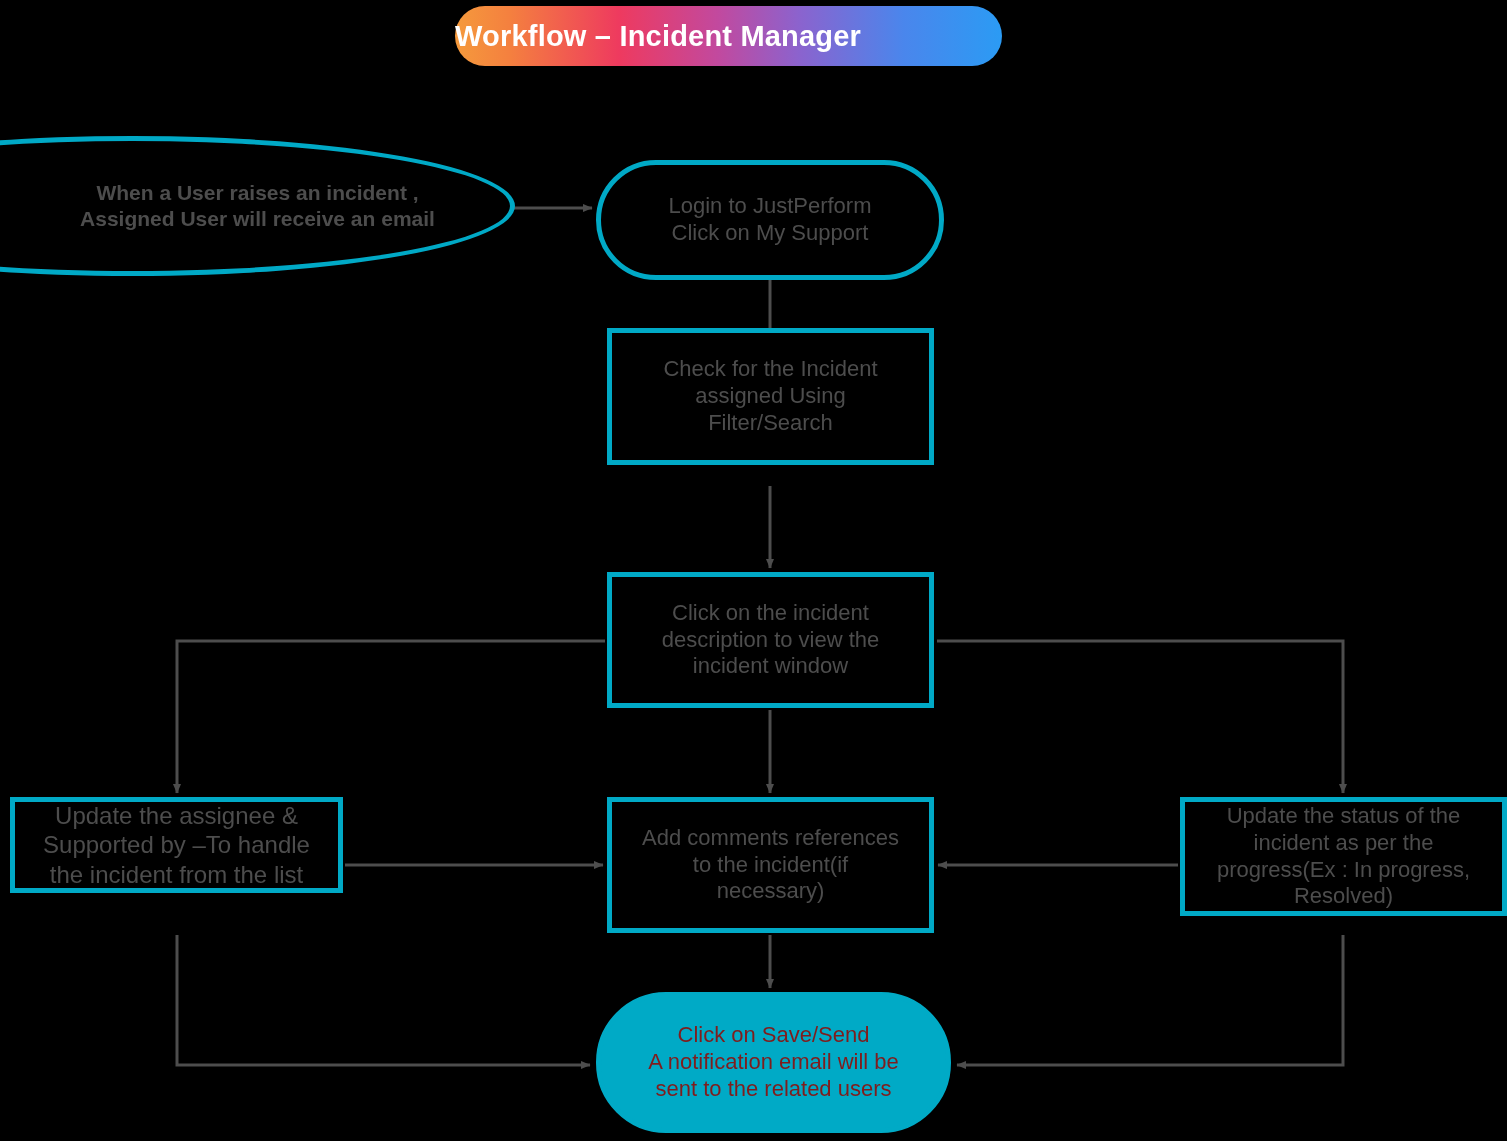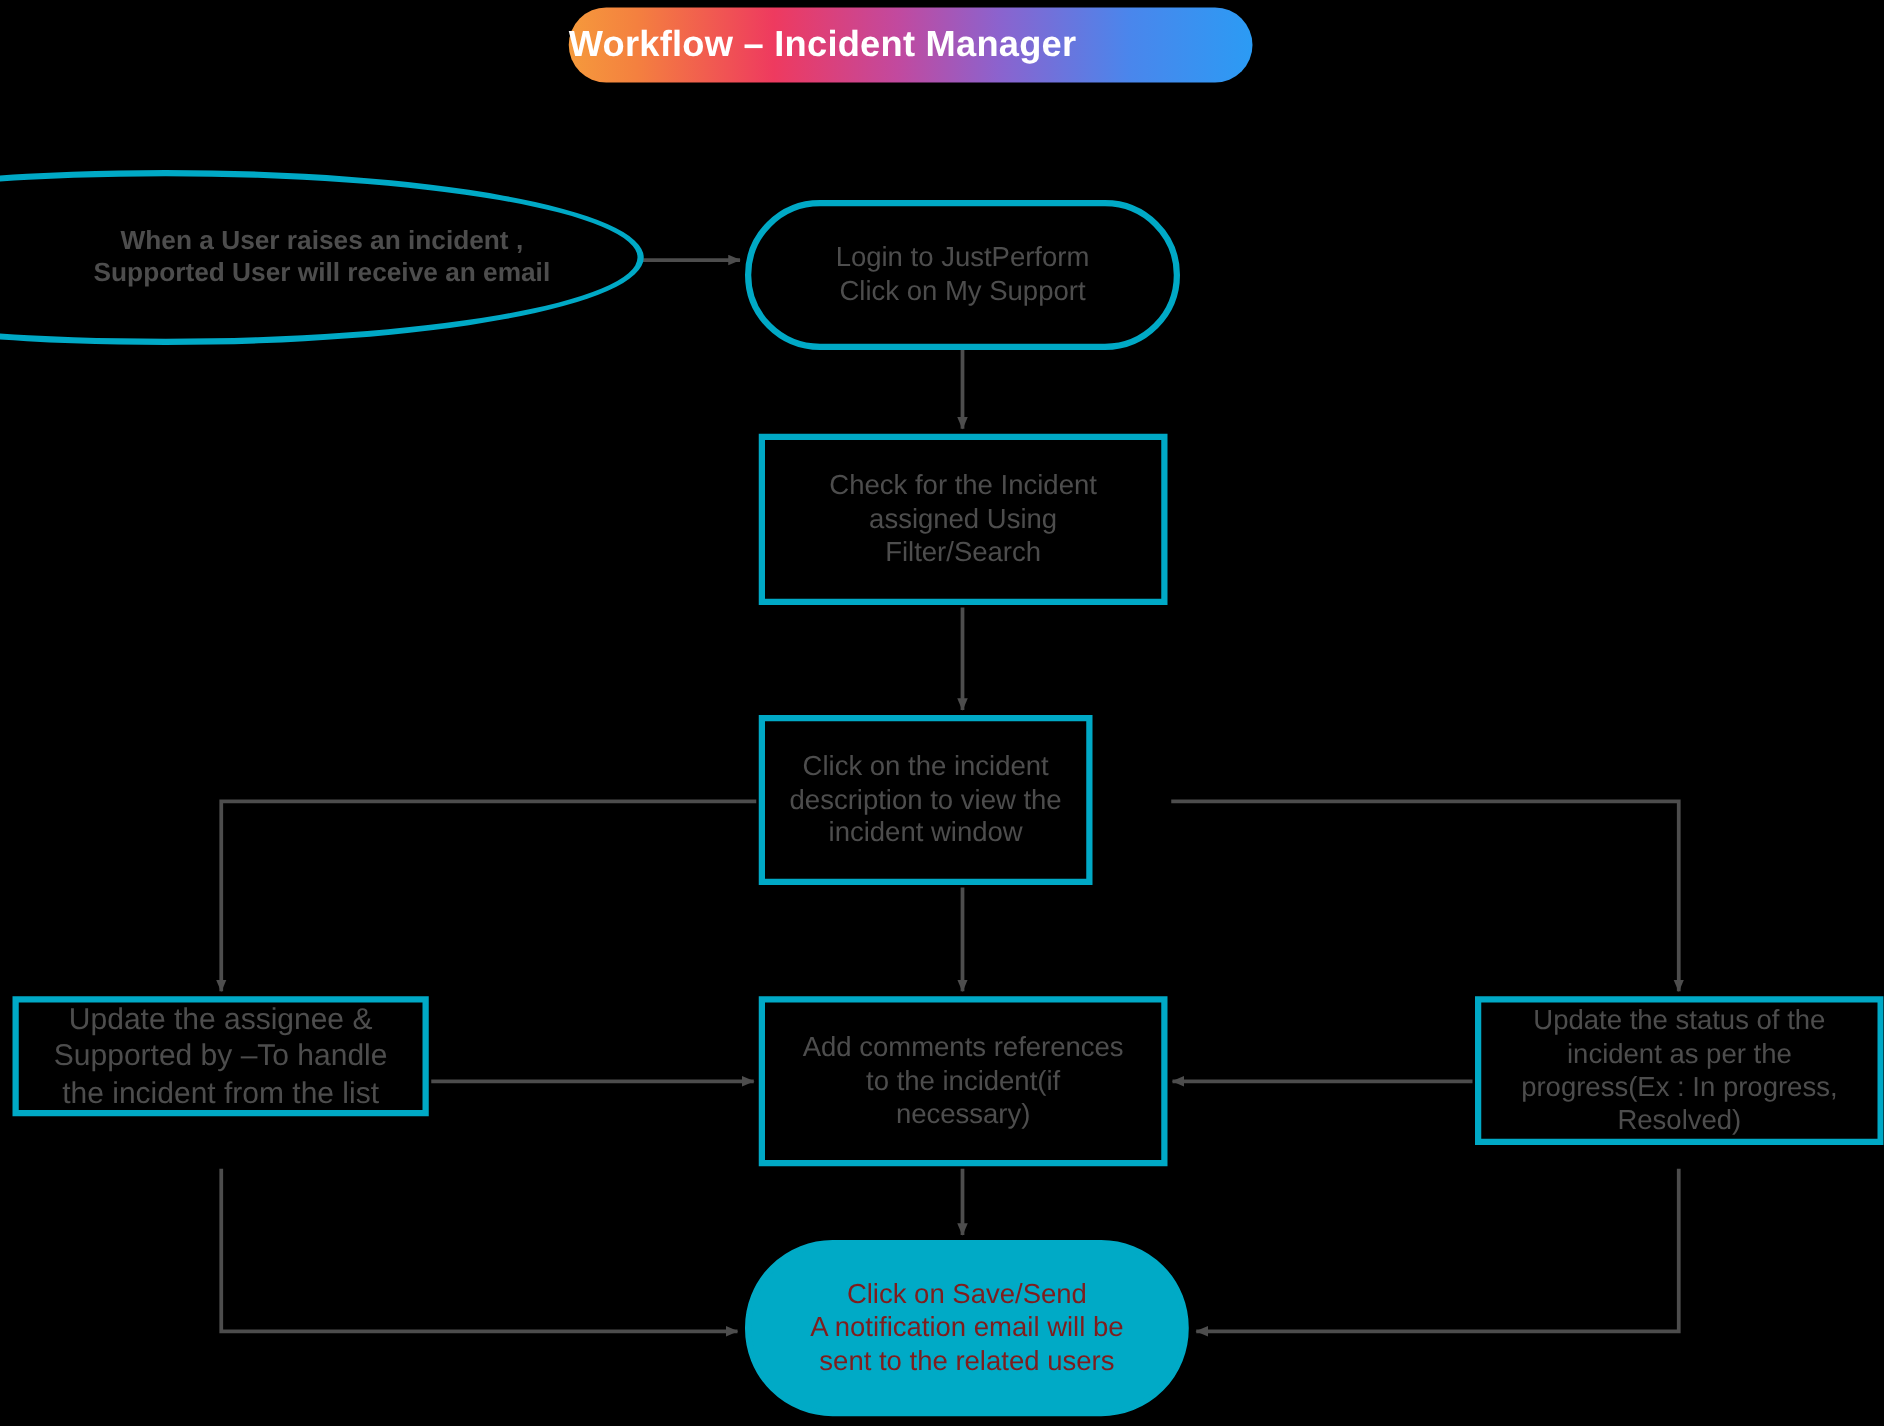--- a/index.html
+++ b/index.html
@@ -88,30 +88,30 @@
   #node-login {
     left: 596px;
     top: 160px;
     width: 348px;
     height: 120px;
     font-size: 22px;
   }
 
   #node-check {
     left: 607px;
-    top: 347px;
+    top: 328px;
     width: 327px;
     height: 137px;
     font-size: 22px;
   }
 
   #node-click {
     left: 607px;
     top: 572px;
-    width: 267px;
+    width: 327px;
     height: 136px;
     font-size: 22px;
   }
 
   #node-assignee {
     left: 10px;
     top: 797px;
     width: 333px;
     height: 96px;
     font-size: 24px;
@@ -189,21 +189,21 @@
       <path d="M770,935 L770,988"></path>
 
       <path d="M177,935 L177,1065 L590,1065"></path>
 
       <path d="M1343,935 L1343,1065 L957,1065"></path>
     </g>
   </svg>
 
   <div class="node" id="node-trigger">
     <div class="node-text">When a User raises an incident ,
-Supported User will receive an email</div>
+Assigned User will receive an email</div>
   </div>
 
   <div class="node stadium" id="node-login">
     <div class="node-text">Login to JustPerform
 Click on My Support</div>
   </div>
 
   <div class="node" id="node-check">
     <div class="node-text">Check for the Incident
 assigned Using

